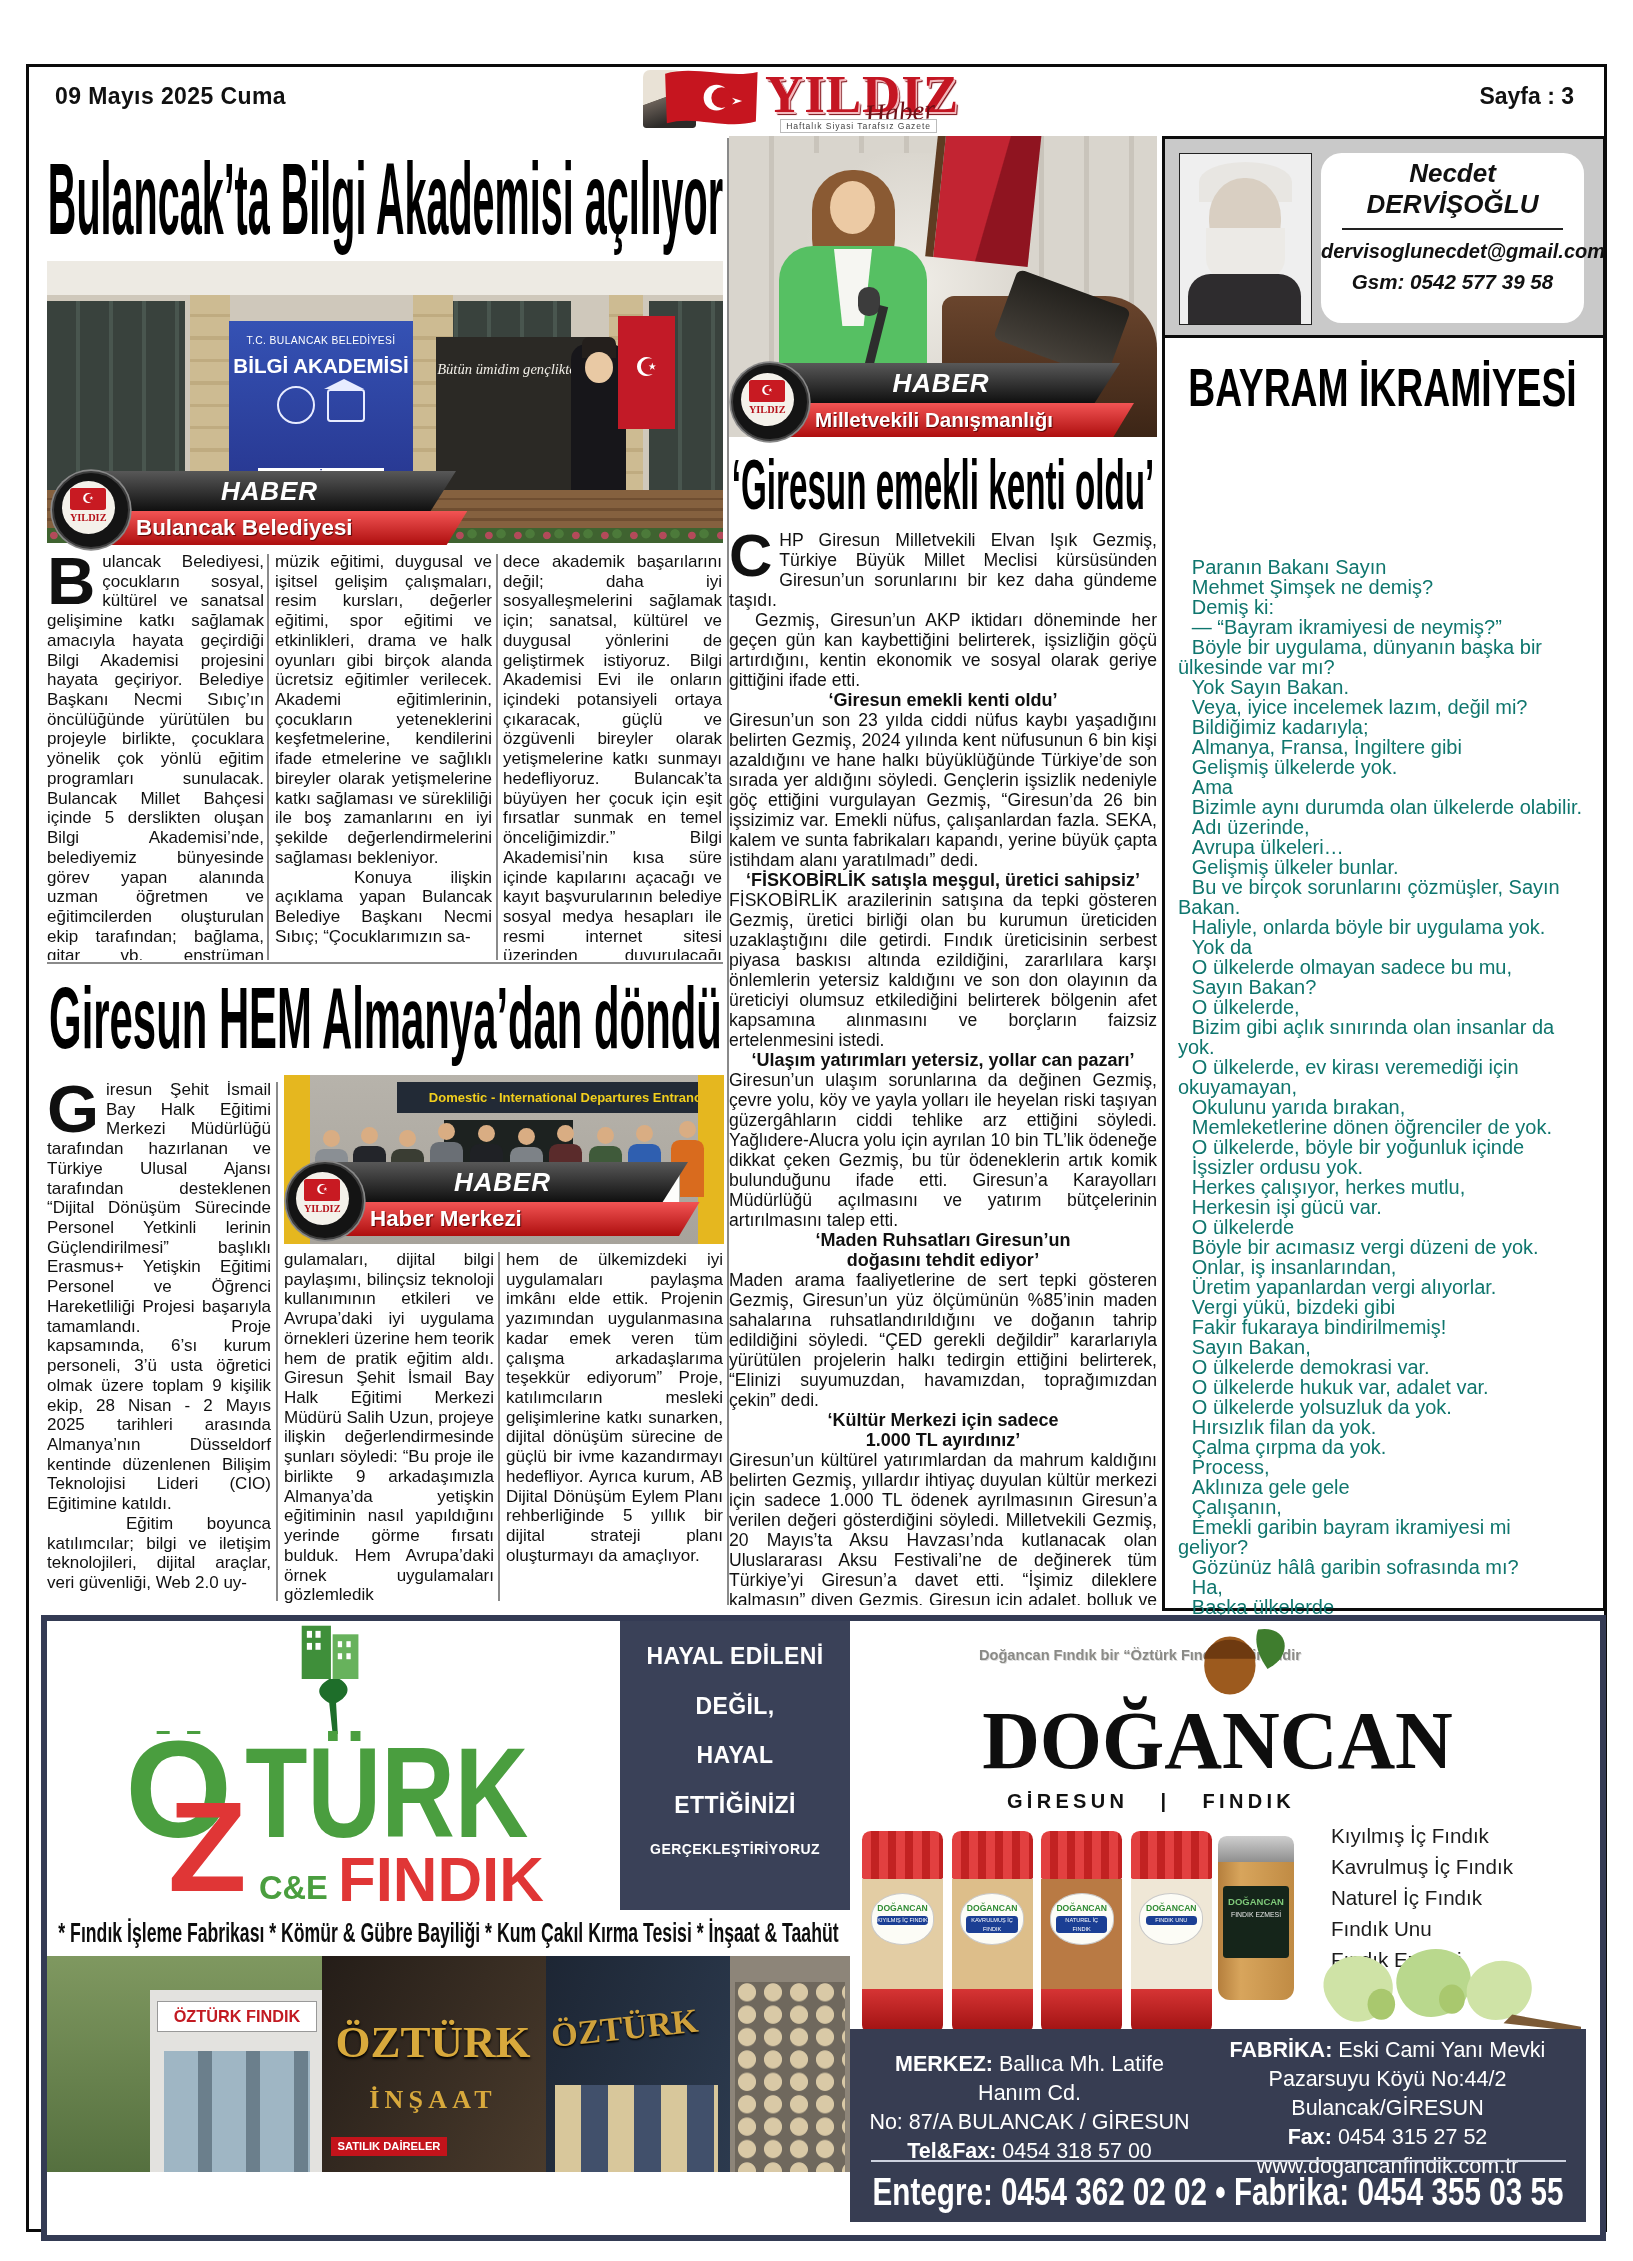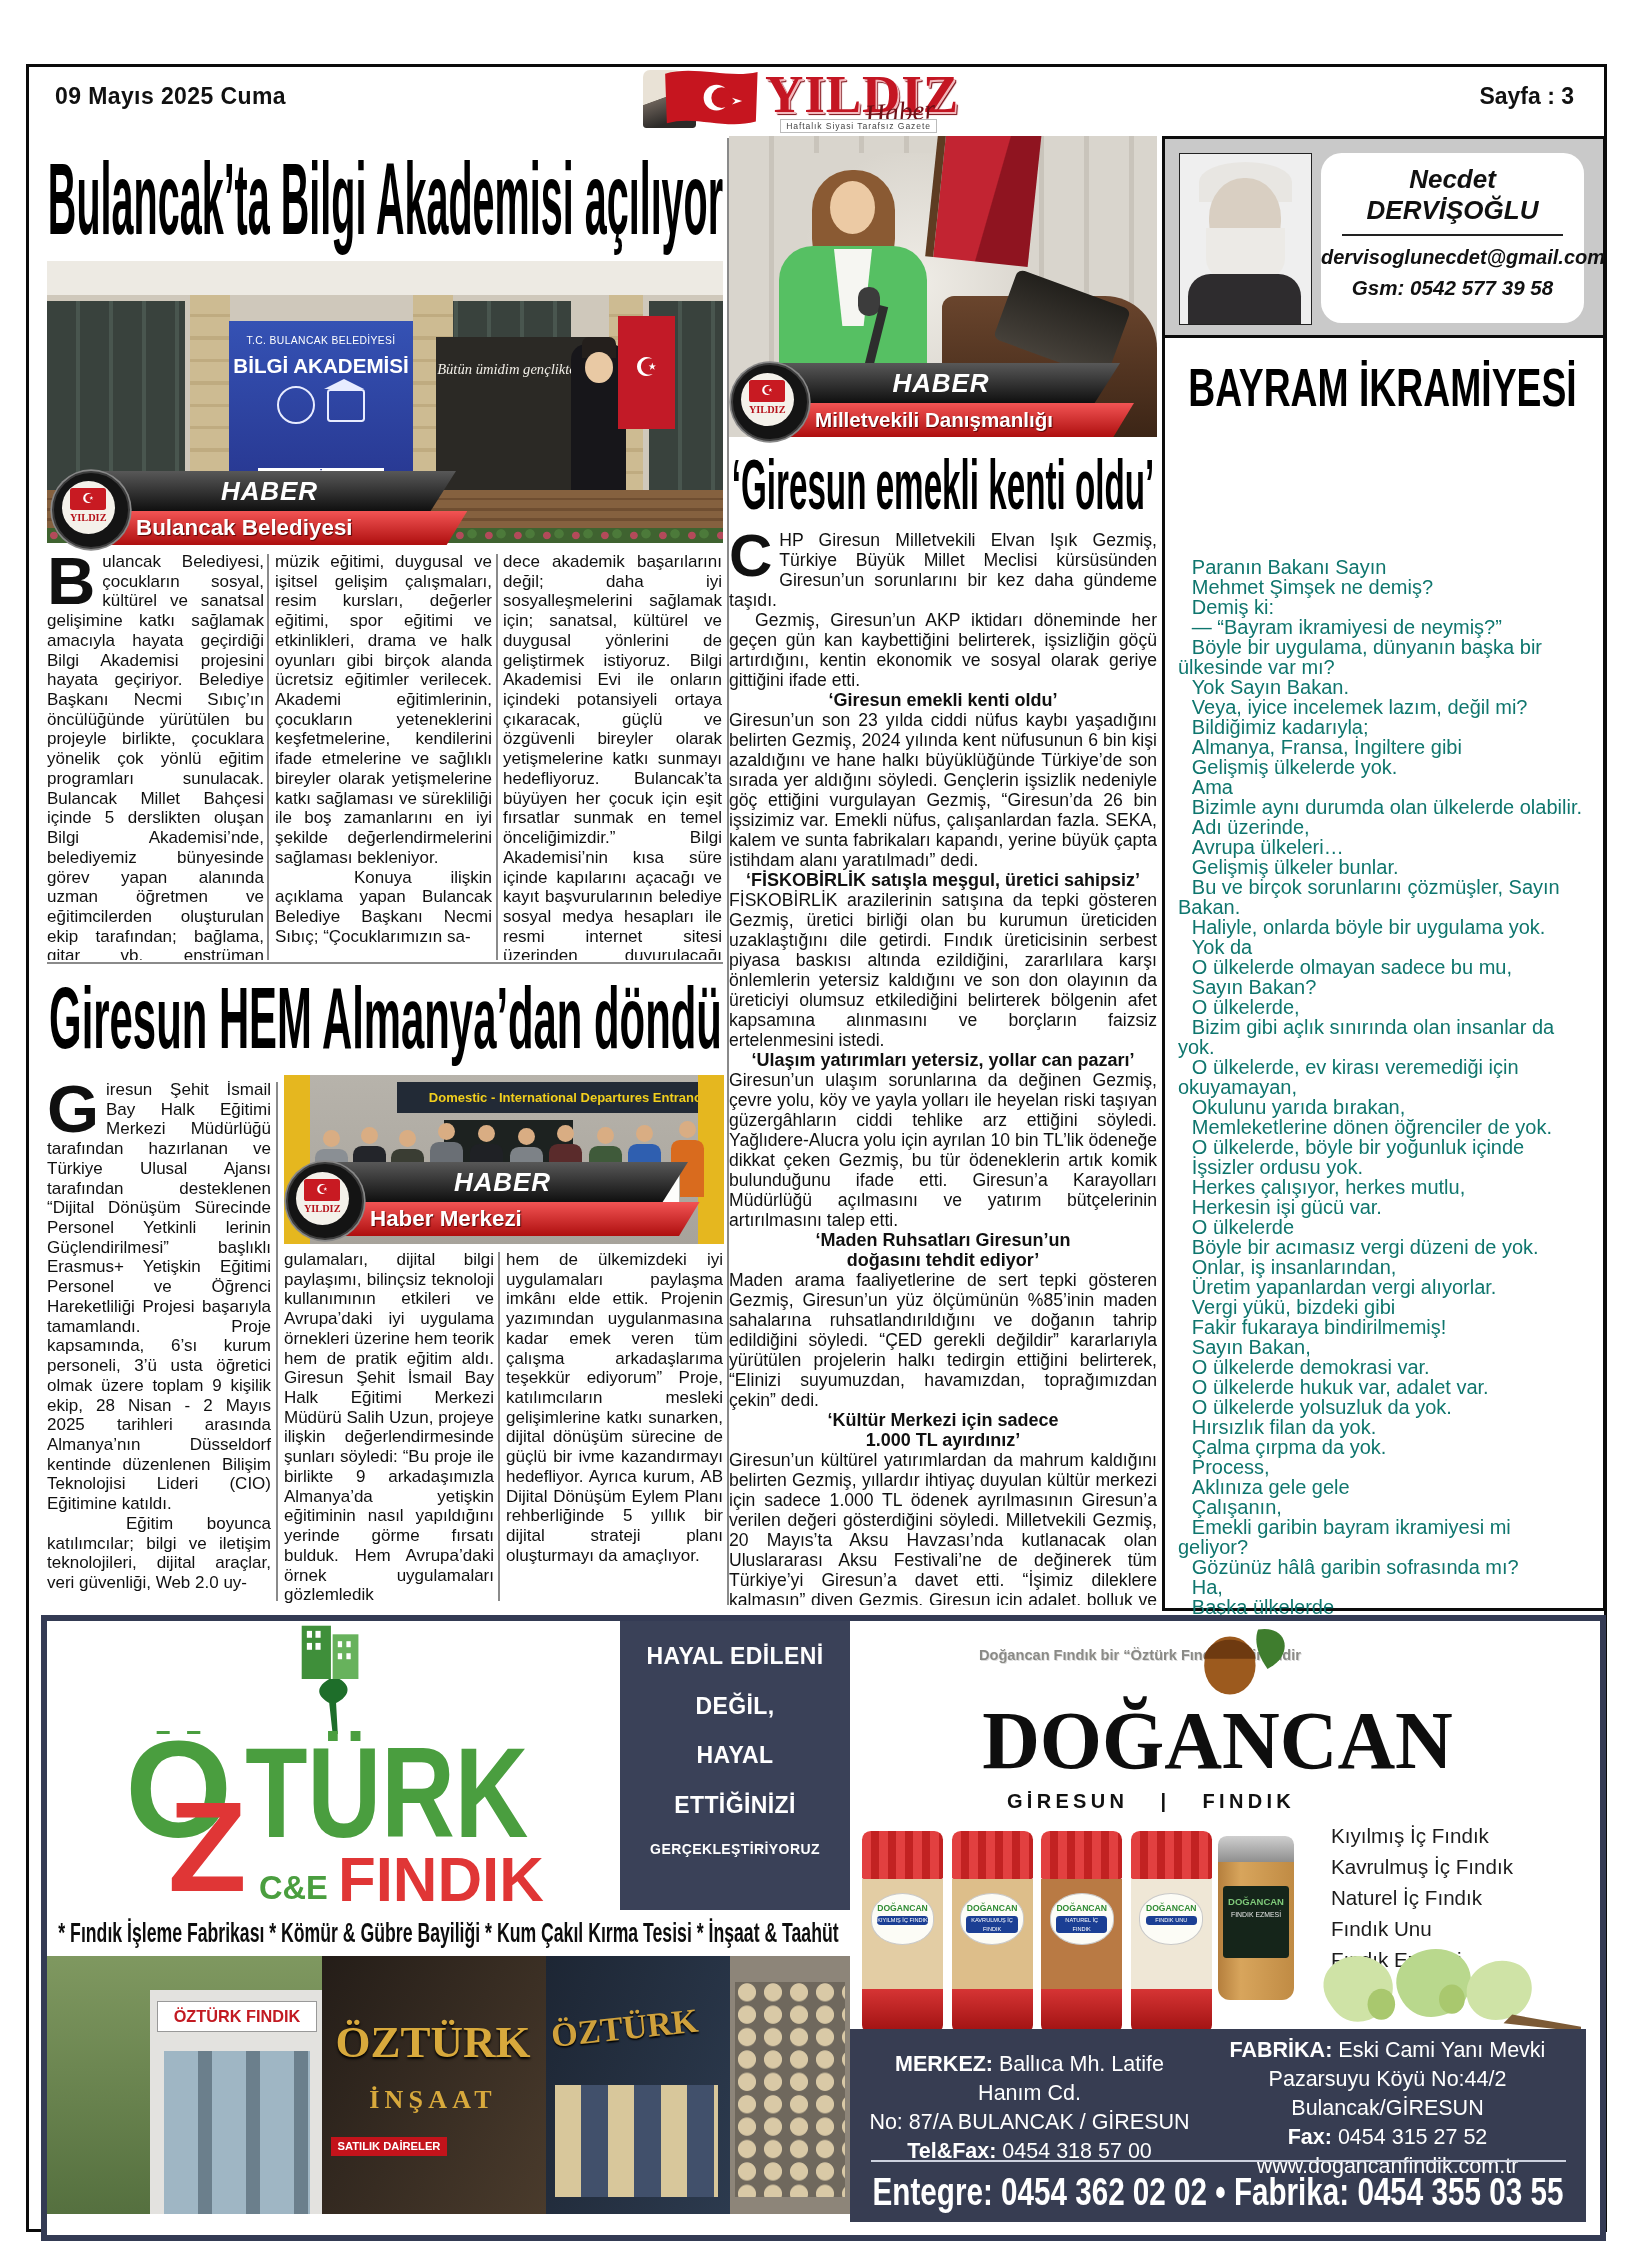--- a/index.html
+++ b/index.html
@@ -95,38 +95,38 @@
           background:linear-gradient(90deg,#c42026 0 15.5px,#1b3f94 19px 34px,#c42026 38px 52px);}
   
   .col-box{left:1162px;top:136px;width:438px;height:1469px;border:3.4px solid #0c0c0c;background:#fff;}
   .col-head{position:absolute;left:0;top:0;width:100%;height:199px;background:#c9c9c9;border-bottom:3.4px solid #0c0c0c;box-sizing:border-box;}
   .col-portrait{position:absolute;left:13.8px;top:13.8px;width:131px;height:170px;background:#efefef;border:1.7px solid #222;overflow:hidden;}
   .cp-face{position:absolute;left:29px;top:24px;width:72px;height:83px;background:#d9cfc2;border-radius:48%;}
   .cp-hair{position:absolute;left:19px;top:8.6px;width:93px;height:40px;background:#e8e6e2;border-radius:50% 50% 0 0;}
   .cp-beard{position:absolute;left:26px;top:74px;width:79px;height:57px;background:#eceae6;border-radius:0 0 46% 46%;}
   .cp-body{position:absolute;left:8.6px;top:120px;width:113px;height:52px;background:#2e2c2e;border-radius:22.4px 22.4px 0 0;}
   .col-info{position:absolute;left:156px;top:13.8px;width:263px;height:170px;background:#fff;border-radius:20.6px;text-align:center;}
-  .ci-name{font-style:italic;font-weight:bold;font-size:26px;margin-top:11px;}
+  .ci-name{font-style:italic;font-weight:bold;font-size:26px;margin-top:5px;}
   .ci-rule{width:84%;height:1.7px;background:#222;margin:8.6px auto 10.3px;}
   .ci-mail{font-style:italic;font-weight:bold;font-size:20px;}
   .ci-gsm{font-style:italic;font-weight:bold;font-size:20.6px;margin-top:6.9px;}
   .poem{left:1178px;top:557px;width:408px;font-size:20px;line-height:20px;color:#0f766e;}
   .poem-line{text-indent:13.8px;}
   
   .m-body{font-size:17.6px;line-height:20px;text-align:justify;}
   .fl-p{text-indent:26px;}
   .fl-p0{}
   .fl-h{font-weight:bold;text-align:center;text-indent:0;font-size:18px;}
   
   .ads-frame{left:41px;top:1615px;width:1553px;height:614px;border:6.9px solid #343b54;background:#fff;}
   .slogan-panel{position:absolute;left:573px;top:0;width:230px;height:289px;background:#3a4158;color:#fff;text-align:center;}
   .slogan-panel div{font-weight:bold;font-size:23px;margin-top:22.4px;letter-spacing:0.4px;}
   .slogan-panel div:last-child{font-size:14px;}
   .services-strip{position:absolute;left:0;top:289px;width:803px;height:46px;background:#fff;}
-  .shots{position:absolute;left:0;top:335px;width:803px;height:258px;display:flex;}
+  .shots{position:absolute;left:0;top:335px;width:803px;height:216px;display:flex;}
   .shot{position:relative;height:100%;overflow:hidden;}
   .shot1{width:275px;background:linear-gradient(#7f9860,#55703f);}
   .shot1 .bld{position:absolute;left:103px;top:34px;width:172px;height:224px;background:#e3e2df;}
   .shot1 .sign{position:absolute;left:110px;top:45px;width:158px;height:29px;background:#fff;color:#c21a22;font-weight:bold;font-size:16.3px;text-align:center;line-height:29px;border:1.7px solid #999;}
   .shot1 .doors{position:absolute;left:117px;top:95px;width:146px;height:163px;
        background:repeating-linear-gradient(90deg,#9fb6c4 0 34px,#6b7f8c 34px 48px);}
   .shot2{width:224px;background:linear-gradient(120deg,#241d18,#4a3b2c);}
   .shot2 .gold{position:absolute;left:12px;top:60px;width:198px;text-align:center;color:#d8a93c;
        font-family:"Liberation Serif",serif;font-weight:bold;font-size:45px;text-shadow:0 1.7px 2.6px #000;}
   .shot2 .gold2{position:absolute;left:12px;top:129px;width:198px;text-align:center;color:#d8a93c;font-family:"Liberation Serif",serif;font-weight:bold;font-size:26px;letter-spacing:5.2px;}

